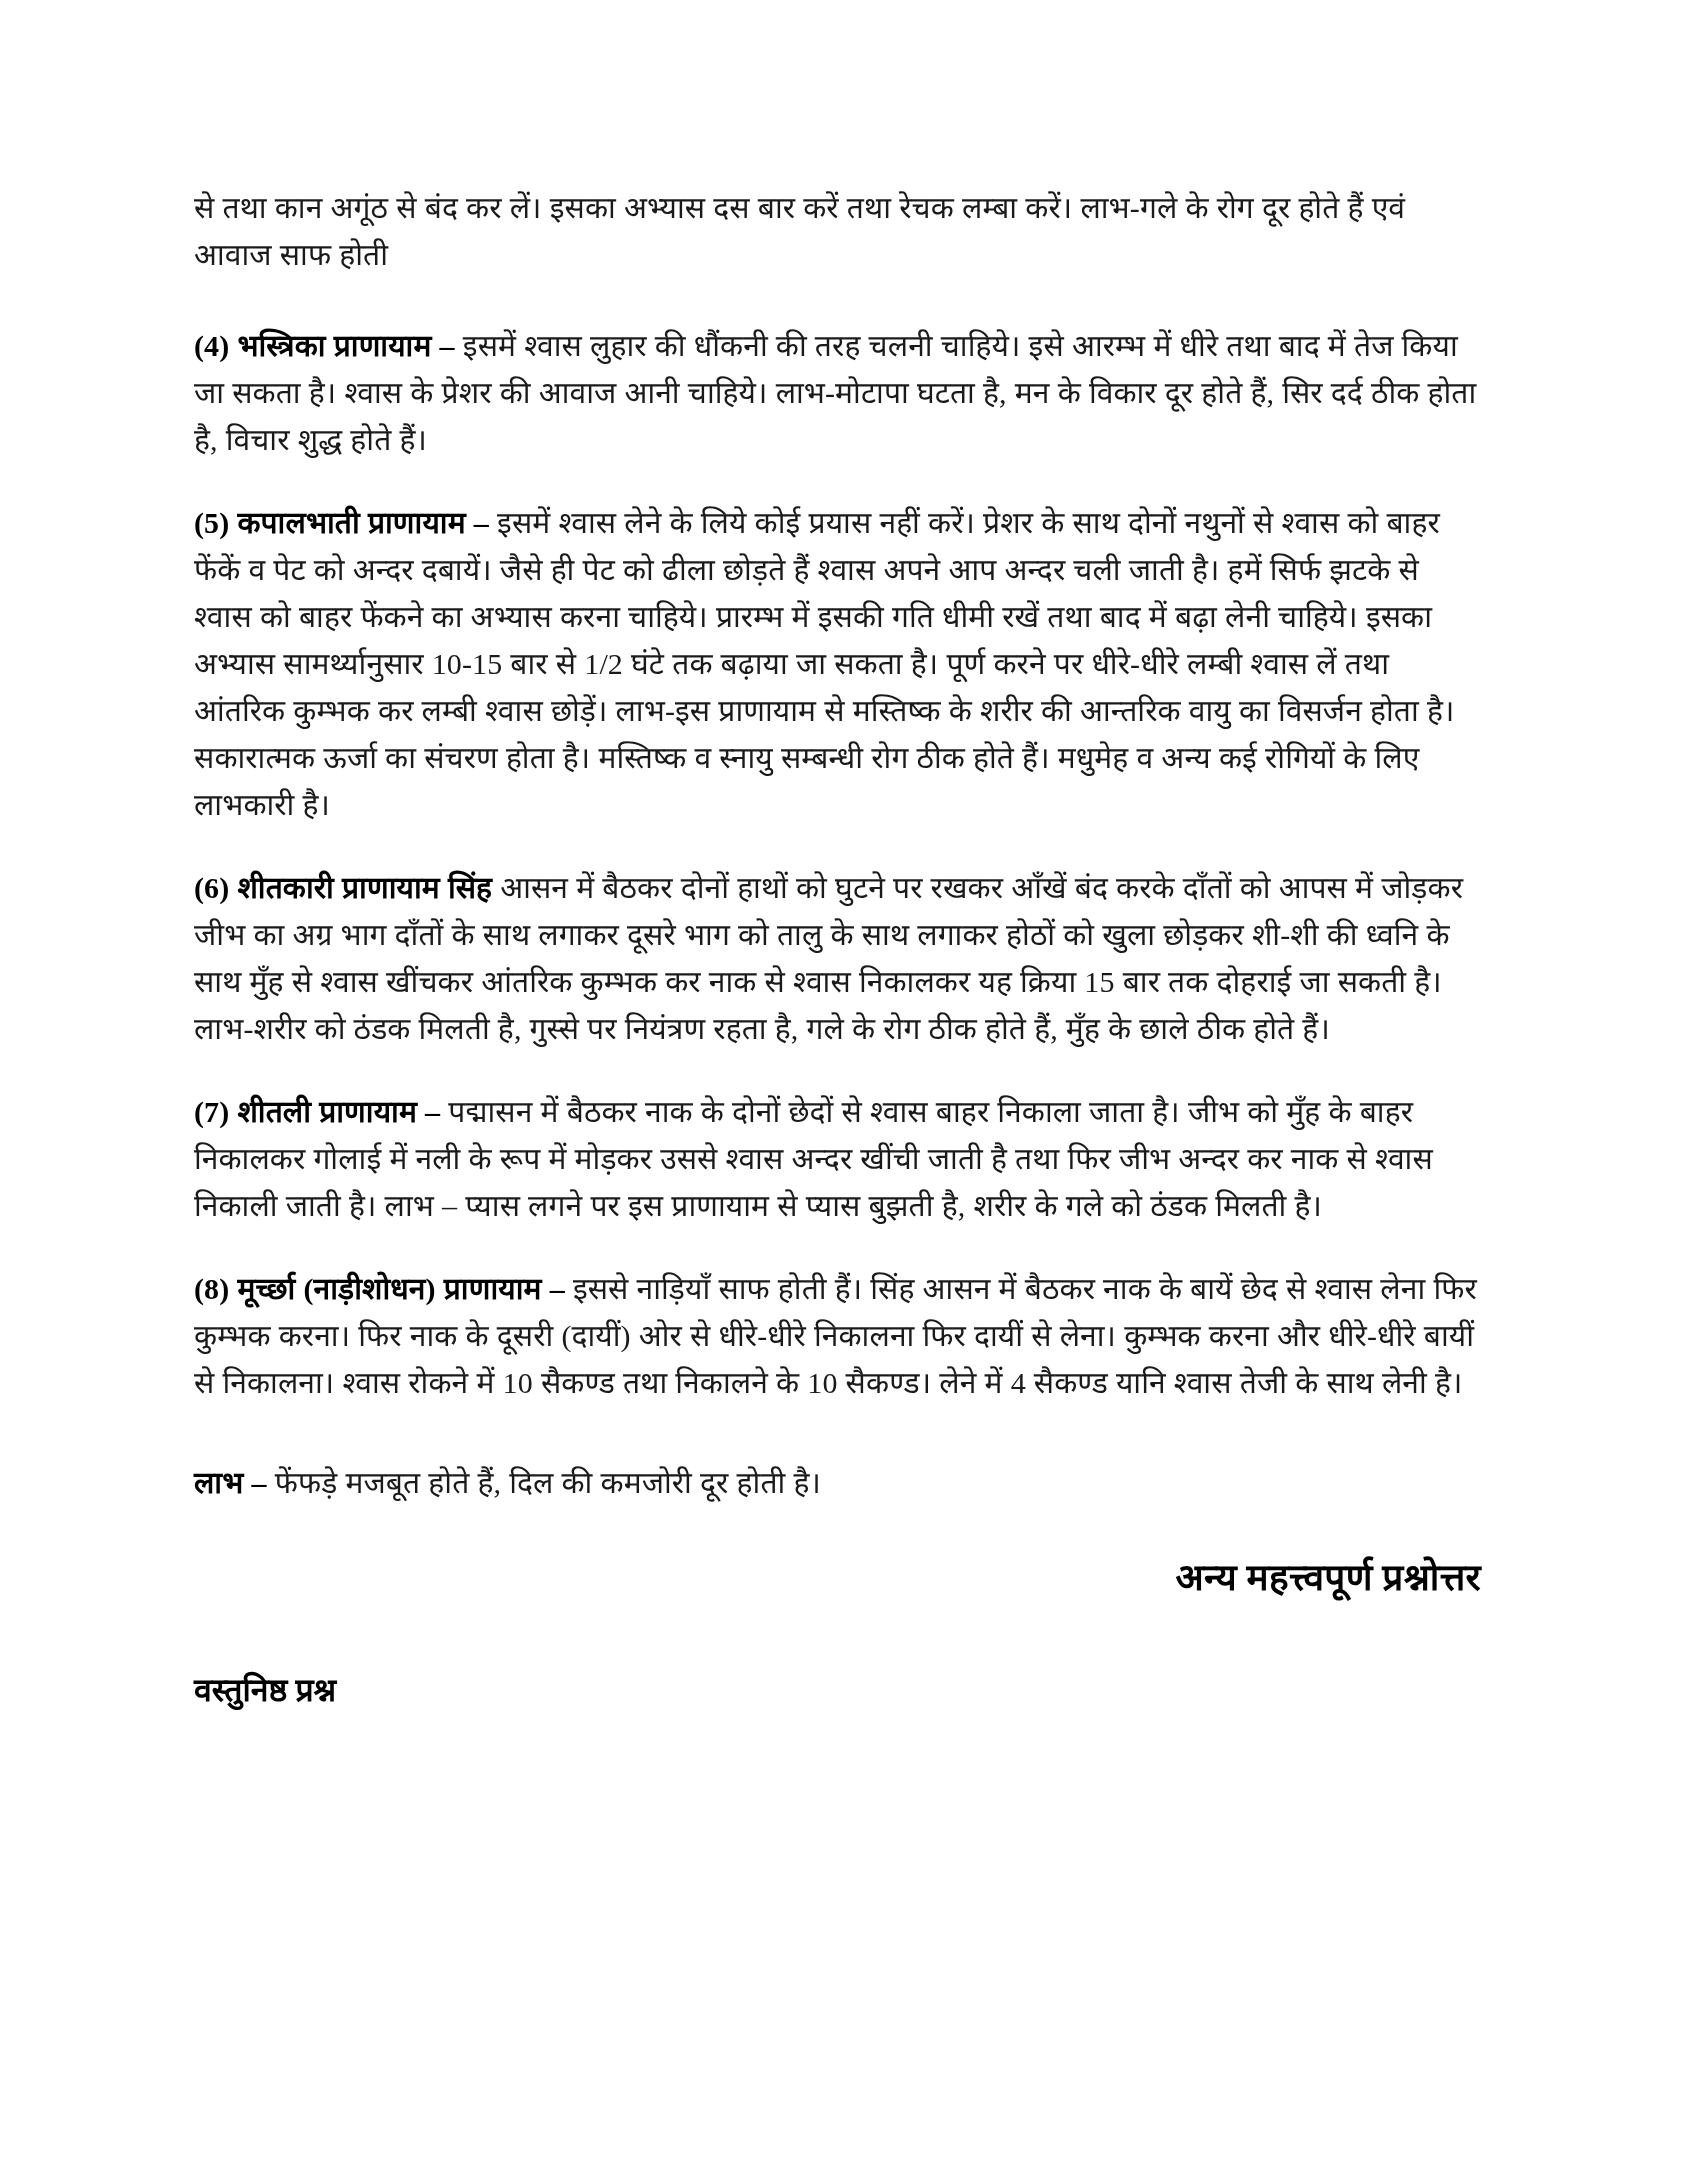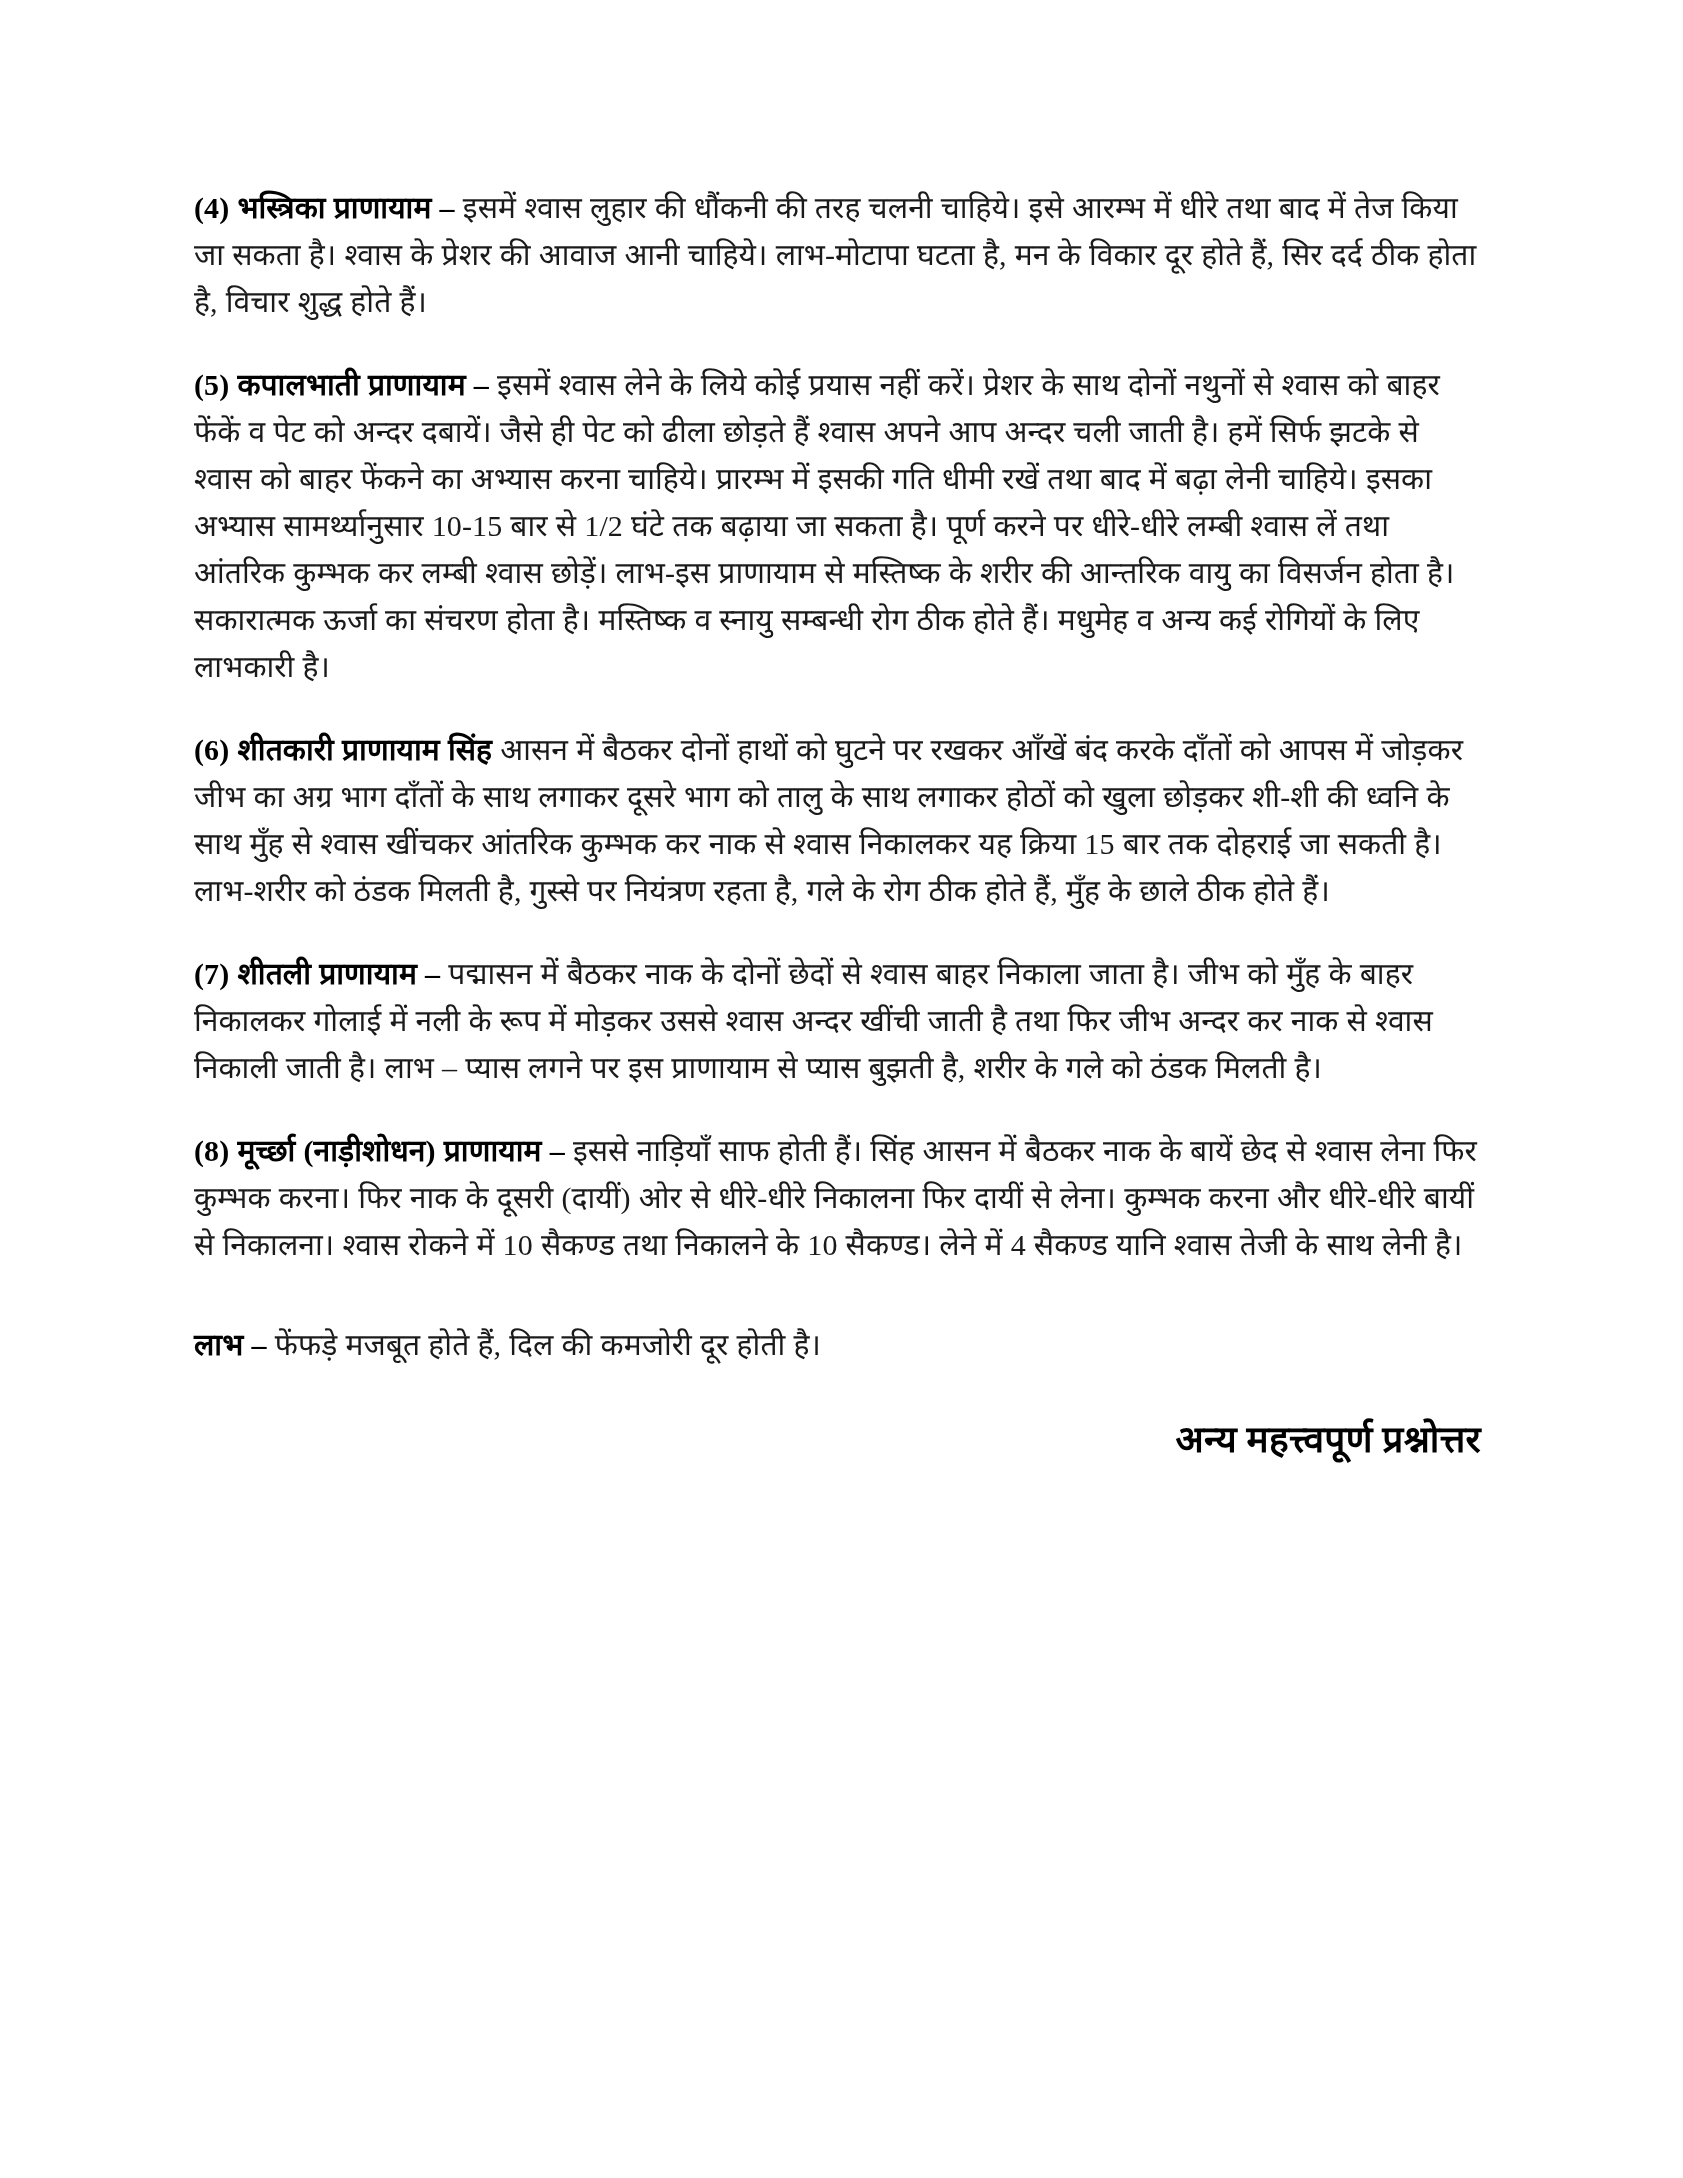--- a/index.html
+++ b/index.html
@@ -63,20 +63,23 @@
   .first-block {
     margin-bottom: 44px;
   }
 </style>
 </head>
 <body>
 
 <div class="page">
   <div class="content">
 
+    <p class="para first-block">
+      <span>से तथा कान अगूंठ से बंद कर लें। इसका अभ्यास दस बार करें तथा रेचक लम्बा करें। लाभ-गले के रोग दूर होते हैं एवं आवाज साफ होती</span>
+    </p>
 
     <p class="para">
       <span class="lead">(4)</span><span class="lead">&nbsp;</span><span class="lead">भस्त्रिका प्राणायाम</span><span class="lead"> – </span><span>इसमें श्वास लुहार की धौंकनी की तरह चलनी चाहिये। इसे आरम्भ में धीरे तथा बाद में तेज किया जा सकता है। श्वास के प्रेशर की आवाज आनी चाहिये। लाभ-मोटापा घटता है, मन के विकार दूर होते हैं, सिर दर्द ठीक होता है, विचार शुद्ध होते हैं।</span>
     </p>
 
     <p class="para">
       <span class="lead">(5)</span><span class="lead">&nbsp;</span><span class="lead">कपालभाती प्राणायाम</span><span class="lead"> – </span><span>इसमें श्वास लेने के लिये कोई प्रयास नहीं करें। प्रेशर के साथ दोनों नथुनों से श्वास को बाहर फेंकें व पेट को अन्दर दबायें। जैसे ही पेट को ढीला छोड़ते हैं श्वास अपने आप अन्दर चली जाती है। हमें सिर्फ झटके से श्वास को बाहर फेंकने का अभ्यास करना चाहिये। प्रारम्भ में इसकी गति धीमी रखें तथा बाद में बढ़ा लेनी चाहिये। इसका अभ्यास सामर्थ्यानुसार 10-15 बार से 1/2 घंटे तक बढ़ाया जा सकता है। पूर्ण करने पर धीरे-धीरे लम्बी श्वास लें तथा आंतरिक कुम्भक कर लम्बी श्वास छोड़ें। लाभ-इस प्राणायाम से मस्तिष्क के शरीर की आन्तरिक वायु का विसर्जन होता है। सकारात्मक ऊर्जा का संचरण होता है। मस्तिष्क व स्नायु सम्बन्धी रोग ठीक होते हैं। मधुमेह व अन्य कई रोगियों के लिए लाभकारी है।</span>
     </p>
 
     <p class="para">
@@ -90,16 +93,17 @@
     <p class="para">
       <span class="lead">(8)</span><span class="lead">&nbsp;</span><span class="lead">मूर्च्छा (नाड़ीशोधन) प्राणायाम</span><span class="lead"> – </span><span>इससे नाड़ियाँ साफ होती हैं। सिंह आसन में बैठकर नाक के बायें छेद से श्वास लेना फिर कुम्भक करना। फिर नाक के दूसरी (दायीं) ओर से धीरे-धीरे निकालना फिर दायीं से लेना। कुम्भक करना और धीरे-धीरे बायीं से निकालना। श्वास रोकने में 10 सैकण्ड तथा निकालने के 10 सैकण्ड। लेने में 4 सैकण्ड यानि श्वास तेजी के साथ लेनी है।</span>
     </p>
 
     <p class="para benefit-para">
       <span class="lead">लाभ</span><span class="lead"> – </span><span>फेंफड़े मजबूत होते हैं, दिल की कमजोरी दूर होती है।</span>
     </p>
 
     <h2 class="section-heading">अन्य महत्त्वपूर्ण प्रश्नोत्तर</h2>
 
+    <h3 class="sub-heading">वस्तुनिष्ठ प्रश्न</h3>
 
   </div>
 </div>
 
 
 </body></html>

